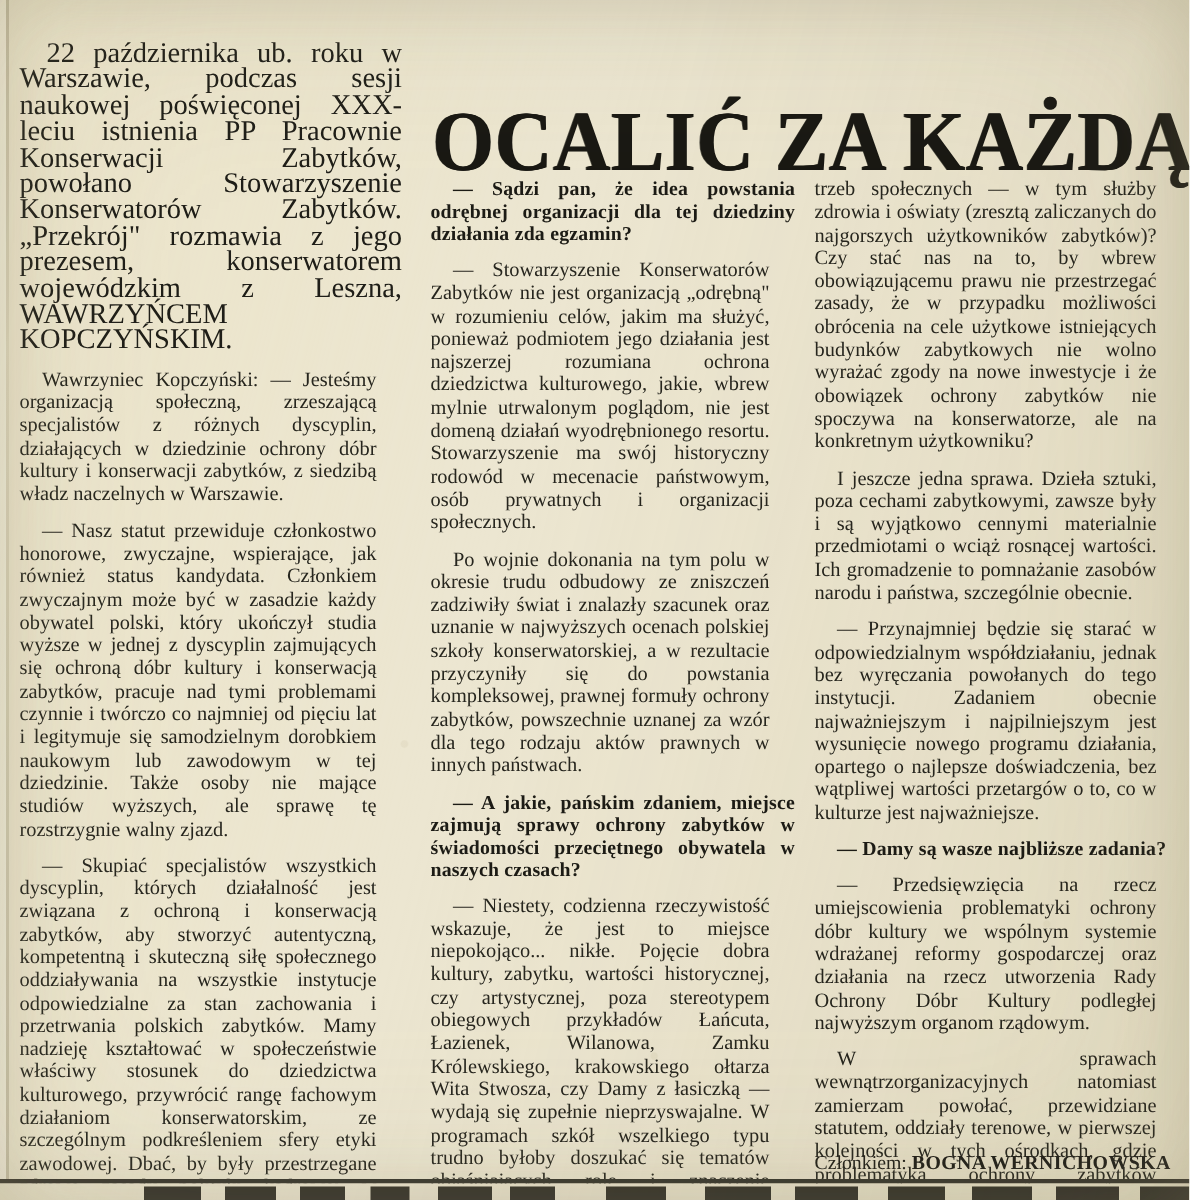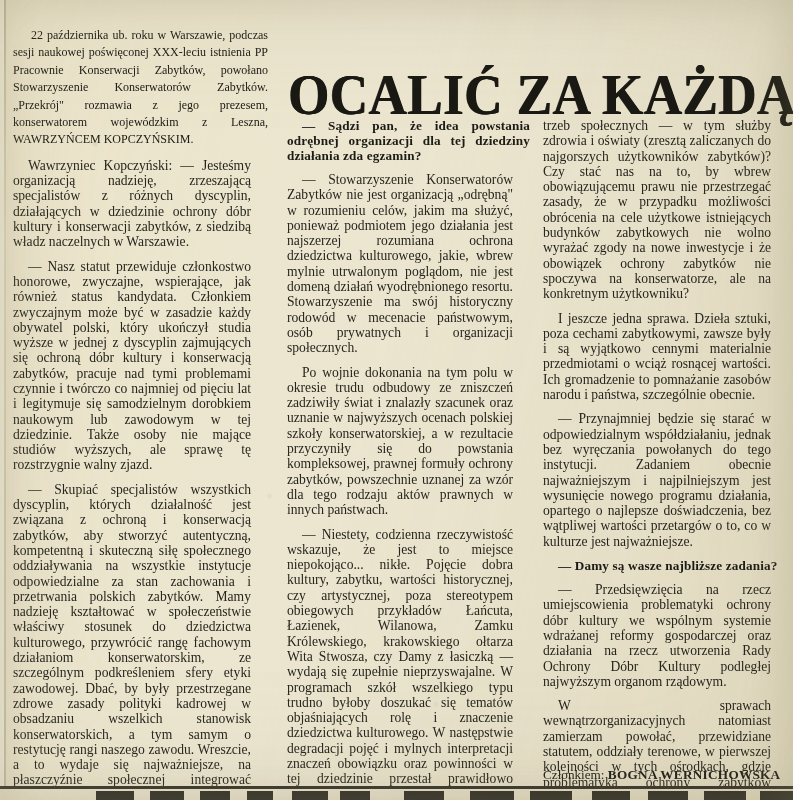--- a/index.html
+++ b/index.html
@@ -74,21 +74,21 @@
     position: absolute;
     text-align: justify;
     text-justify: inter-word;
     hyphens: manual;
   }
   #col1 { left: 13px;  top: 27px;  width: 255px; }
   #col2 { left: 287px; top: 118px; width: 243px; }
   #col3 { left: 543px; top: 118px; width: 245px; }
 
   .lead {
-    font-size: 12px;
+    font-size: 19px;
     line-height: 17.4px;
     text-indent: 18px;
     margin: 0 0 9px 0;
     color: #23221c;
   }
   .lead .caps {
     text-transform: uppercase;
   }
   p.body {
     font-size: 13.6px;
@@ -152,29 +152,30 @@
 
 <div id="page">
 
   <div class="scan-edge-left2"></div>
   <div class="scan-edge-left"></div>
 
   <h1 id="headline">OCALIĆ ZA KAŻDĄ CENĘ</h1>
 
   <div class="col" id="col1">
     <p class="lead">22 października ub. roku w Warszawie, podczas sesji naukowej poświęconej XXX-leciu istnienia PP Pracownie Konserwacji Zabytków, powołano Stowarzyszenie Konserwatorów Zabytków. „Przekrój" rozmawia z jego prezesem, konserwatorem wojewódzkim z Leszna, <span class="caps">WAWRZYŃCEM KOPCZYŃSKIM.</span></p>
-      <p class="body">Wawrzyniec Kopczyński: — Jesteśmy organizacją nadzieję, zrzeszającą specjalistów z różnych dyscyplin, działających w dziedzinie ochrony dóbr kultury i konserwacji zabytków, z siedzibą władz naczelnych w Warszawie.</p>
+      <p class="body">Wawrzyniec Kopczyński: — Jesteśmy organizacją społeczną, zrzeszającą specjalistów z różnych dyscyplin, działających w dziedzinie ochrony dóbr kultury i konserwacji zabytków, z siedzibą władz naczelnych w Warszawie.</p>
       <p class="body">— Nasz statut przewiduje członkostwo honorowe, zwyczajne, wspierające, jak również status kandydata. Członkiem zwyczajnym może być w zasadzie każdy obywatel polski, który ukończył studia wyższe w jednej z dyscyplin zajmujących się ochroną dóbr kultury i konserwacją zabytków, pracuje nad tymi problemami czynnie i twórczo co najmniej od pięciu lat i legitymuje się samodzielnym dorobkiem naukowym lub zawodowym w tej dziedzinie. Także osoby nie mające studiów wyższych, ale sprawę tę rozstrzygnie walny zjazd.</p>
       <p class="body">— Skupiać specjalistów wszystkich dyscyplin, których działalność jest związana z ochroną i konserwacją zabytków, aby stworzyć autentyczną, kompetentną i skuteczną siłę społecznego oddziaływania na wszystkie instytucje odpowiedzialne za stan zachowania i przetrwania polskich zabytków. Mamy nadzieję kształtować w społeczeństwie właściwy stosunek do dziedzictwa kulturowego, przywrócić rangę fachowym działaniom konserwatorskim, ze szczególnym podkreśleniem sfery etyki zawodowej. Dbać, by były przestrzegane zdrowe zasady polityki kadrowej w obsadzaniu wszelkich stanowisk konserwatorskich, a tym samym o restytucję rangi naszego zawodu. Wreszcie, a to wydaje się najważniejsze, na płaszczyźnie społecznej integrować wszystkie działania i inicjatywy, dotychczas zbyt mało skuteczne i rozpraszane, na rzecz kompleksowych, systemowych rozwiązań teoretycznych i praktycznych, dotyczących prawidłowej ochrony naturalnego i kształtowanego środowiska — historycznie i współcześnie uwarunkowanego pejzażu kulturowego.</p>
     </div>
 
   <div class="col" id="col2">
       <p class="q">— Sądzi pan, że idea powstania odrębnej organizacji dla tej dziedziny działania zda egzamin?</p>
       <p class="body">— Stowarzyszenie Konserwatorów Zabytków nie jest organizacją „odrębną" w rozumieniu celów, jakim ma służyć, ponieważ podmiotem jego działania jest najszerzej rozumiana ochrona dziedzictwa kulturowego, jakie, wbrew mylnie utrwalonym poglądom, nie jest domeną działań wyodrębnionego resortu. Stowarzyszenie ma swój historyczny rodowód w mecenacie państwowym, osób prywatnych i organizacji społecznych.</p>
       <p class="body">Po wojnie dokonania na tym polu w okresie trudu odbudowy ze zniszczeń zadziwiły świat i znalazły szacunek oraz uznanie w najwyższych ocenach polskiej szkoły konserwatorskiej, a w rezultacie przyczyniły się do powstania kompleksowej, prawnej formuły ochrony zabytków, powszechnie uznanej za wzór dla tego rodzaju aktów prawnych w innych państwach.</p>
+      <p class="q">— A jakie, pańskim zdaniem, miejsce zajmują sprawy ochrony zabytków w świadomości przeciętnego obywatela w naszych czasach?</p>
       <p class="body">— Niestety, codzienna rzeczywistość wskazuje, że jest to miejsce niepokojąco... nikłe. Pojęcie dobra kultury, zabytku, wartości historycznej, czy artystycznej, poza stereotypem obiegowych przykładów Łańcuta, Łazienek, Wilanowa, Zamku Królewskiego, krakowskiego ołtarza Wita Stwosza, czy Damy z łasiczką — wydają się zupełnie nieprzyswajalne. W programach szkół wszelkiego typu trudno byłoby doszukać się tematów objaśniających rolę i znaczenie dziedzictwa kulturowego. W następstwie degradacji pojęć i mylnych interpretacji znaczeń obowiązku oraz powinności w tej dziedzinie przestał prawidłowo działać istniejący system prawny ochrony zabytków.</p>
     </div>
   <div class="col" id="col3">
       <p class="body noindent">trzeb społecznych — w tym służby zdrowia i oświaty (zresztą zaliczanych do najgorszych użytkowników zabytków)? Czy stać nas na to, by wbrew obowiązującemu prawu nie przestrzegać zasady, że w przypadku możliwości obrócenia na cele użytkowe istniejących budynków zabytkowych nie wolno wyrażać zgody na nowe inwestycje i że obowiązek ochrony zabytków nie spoczywa na konserwatorze, ale na konkretnym użytkowniku?</p>
       <p class="body">I jeszcze jedna sprawa. Dzieła sztuki, poza cechami zabytkowymi, zawsze były i są wyjątkowo cennymi materialnie przedmiotami o wciąż rosnącej wartości. Ich gromadzenie to pomnażanie zasobów narodu i państwa, szczególnie obecnie.</p>
       <p class="body">— Przynajmniej będzie się starać w odpowiedzialnym współdziałaniu, jednak bez wyręczania powołanych do tego instytucji. Zadaniem obecnie najważniejszym i najpilniejszym jest wysunięcie nowego programu działania, opartego o najlepsze doświadczenia, bez wątpliwej wartości przetargów o to, co w kulturze jest najważniejsze.</p>
       <p class="q">— Damy są wasze najbliższe zadania?</p>
       <p class="body">— Przedsięwzięcia na rzecz umiejscowienia problematyki ochrony dóbr kultury we wspólnym systemie wdrażanej reformy gospodarczej oraz działania na rzecz utworzenia Rady Ochrony Dóbr Kultury podległej najwyższym organom rządowym.</p>
       <p class="body">W sprawach wewnątrzorganizacyjnych natomiast zamierzam powołać, przewidziane statutem, oddziały terenowe, w pierwszej kolejności w tych ośrodkach, gdzie problematyka ochrony zabytków wymaga czynnego współdziałania stowarzyszenia.</p>
     </div>

